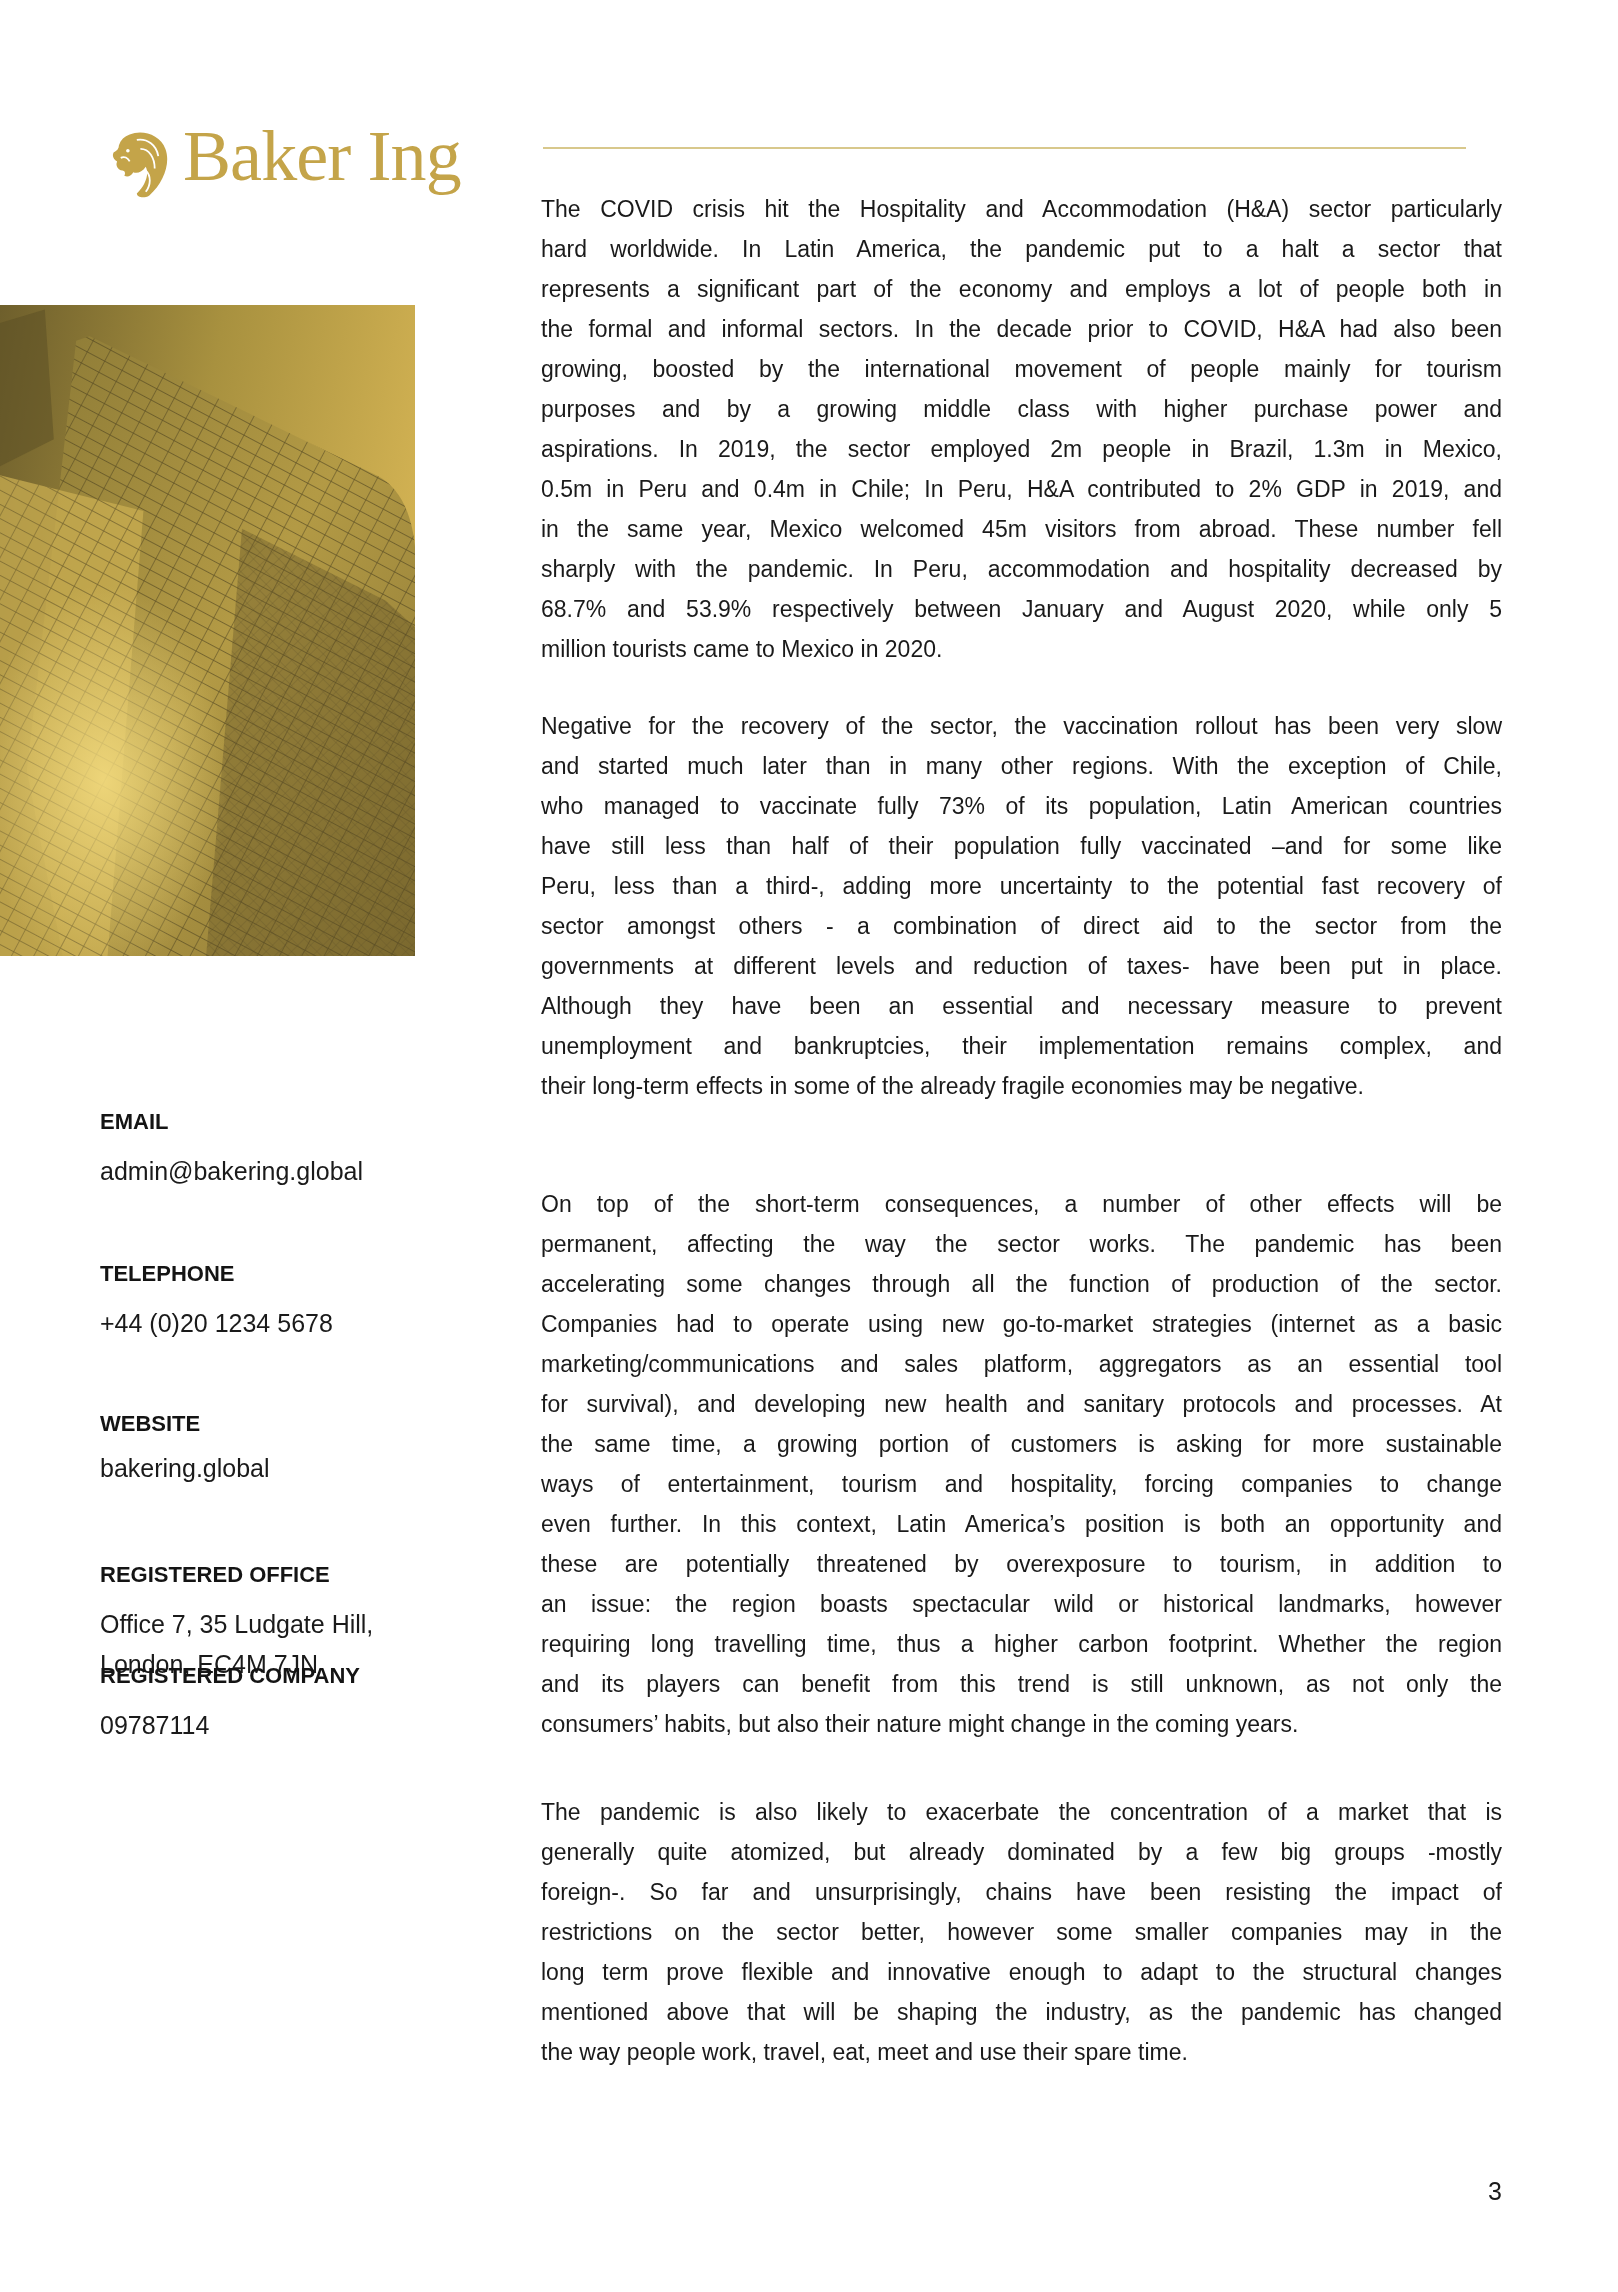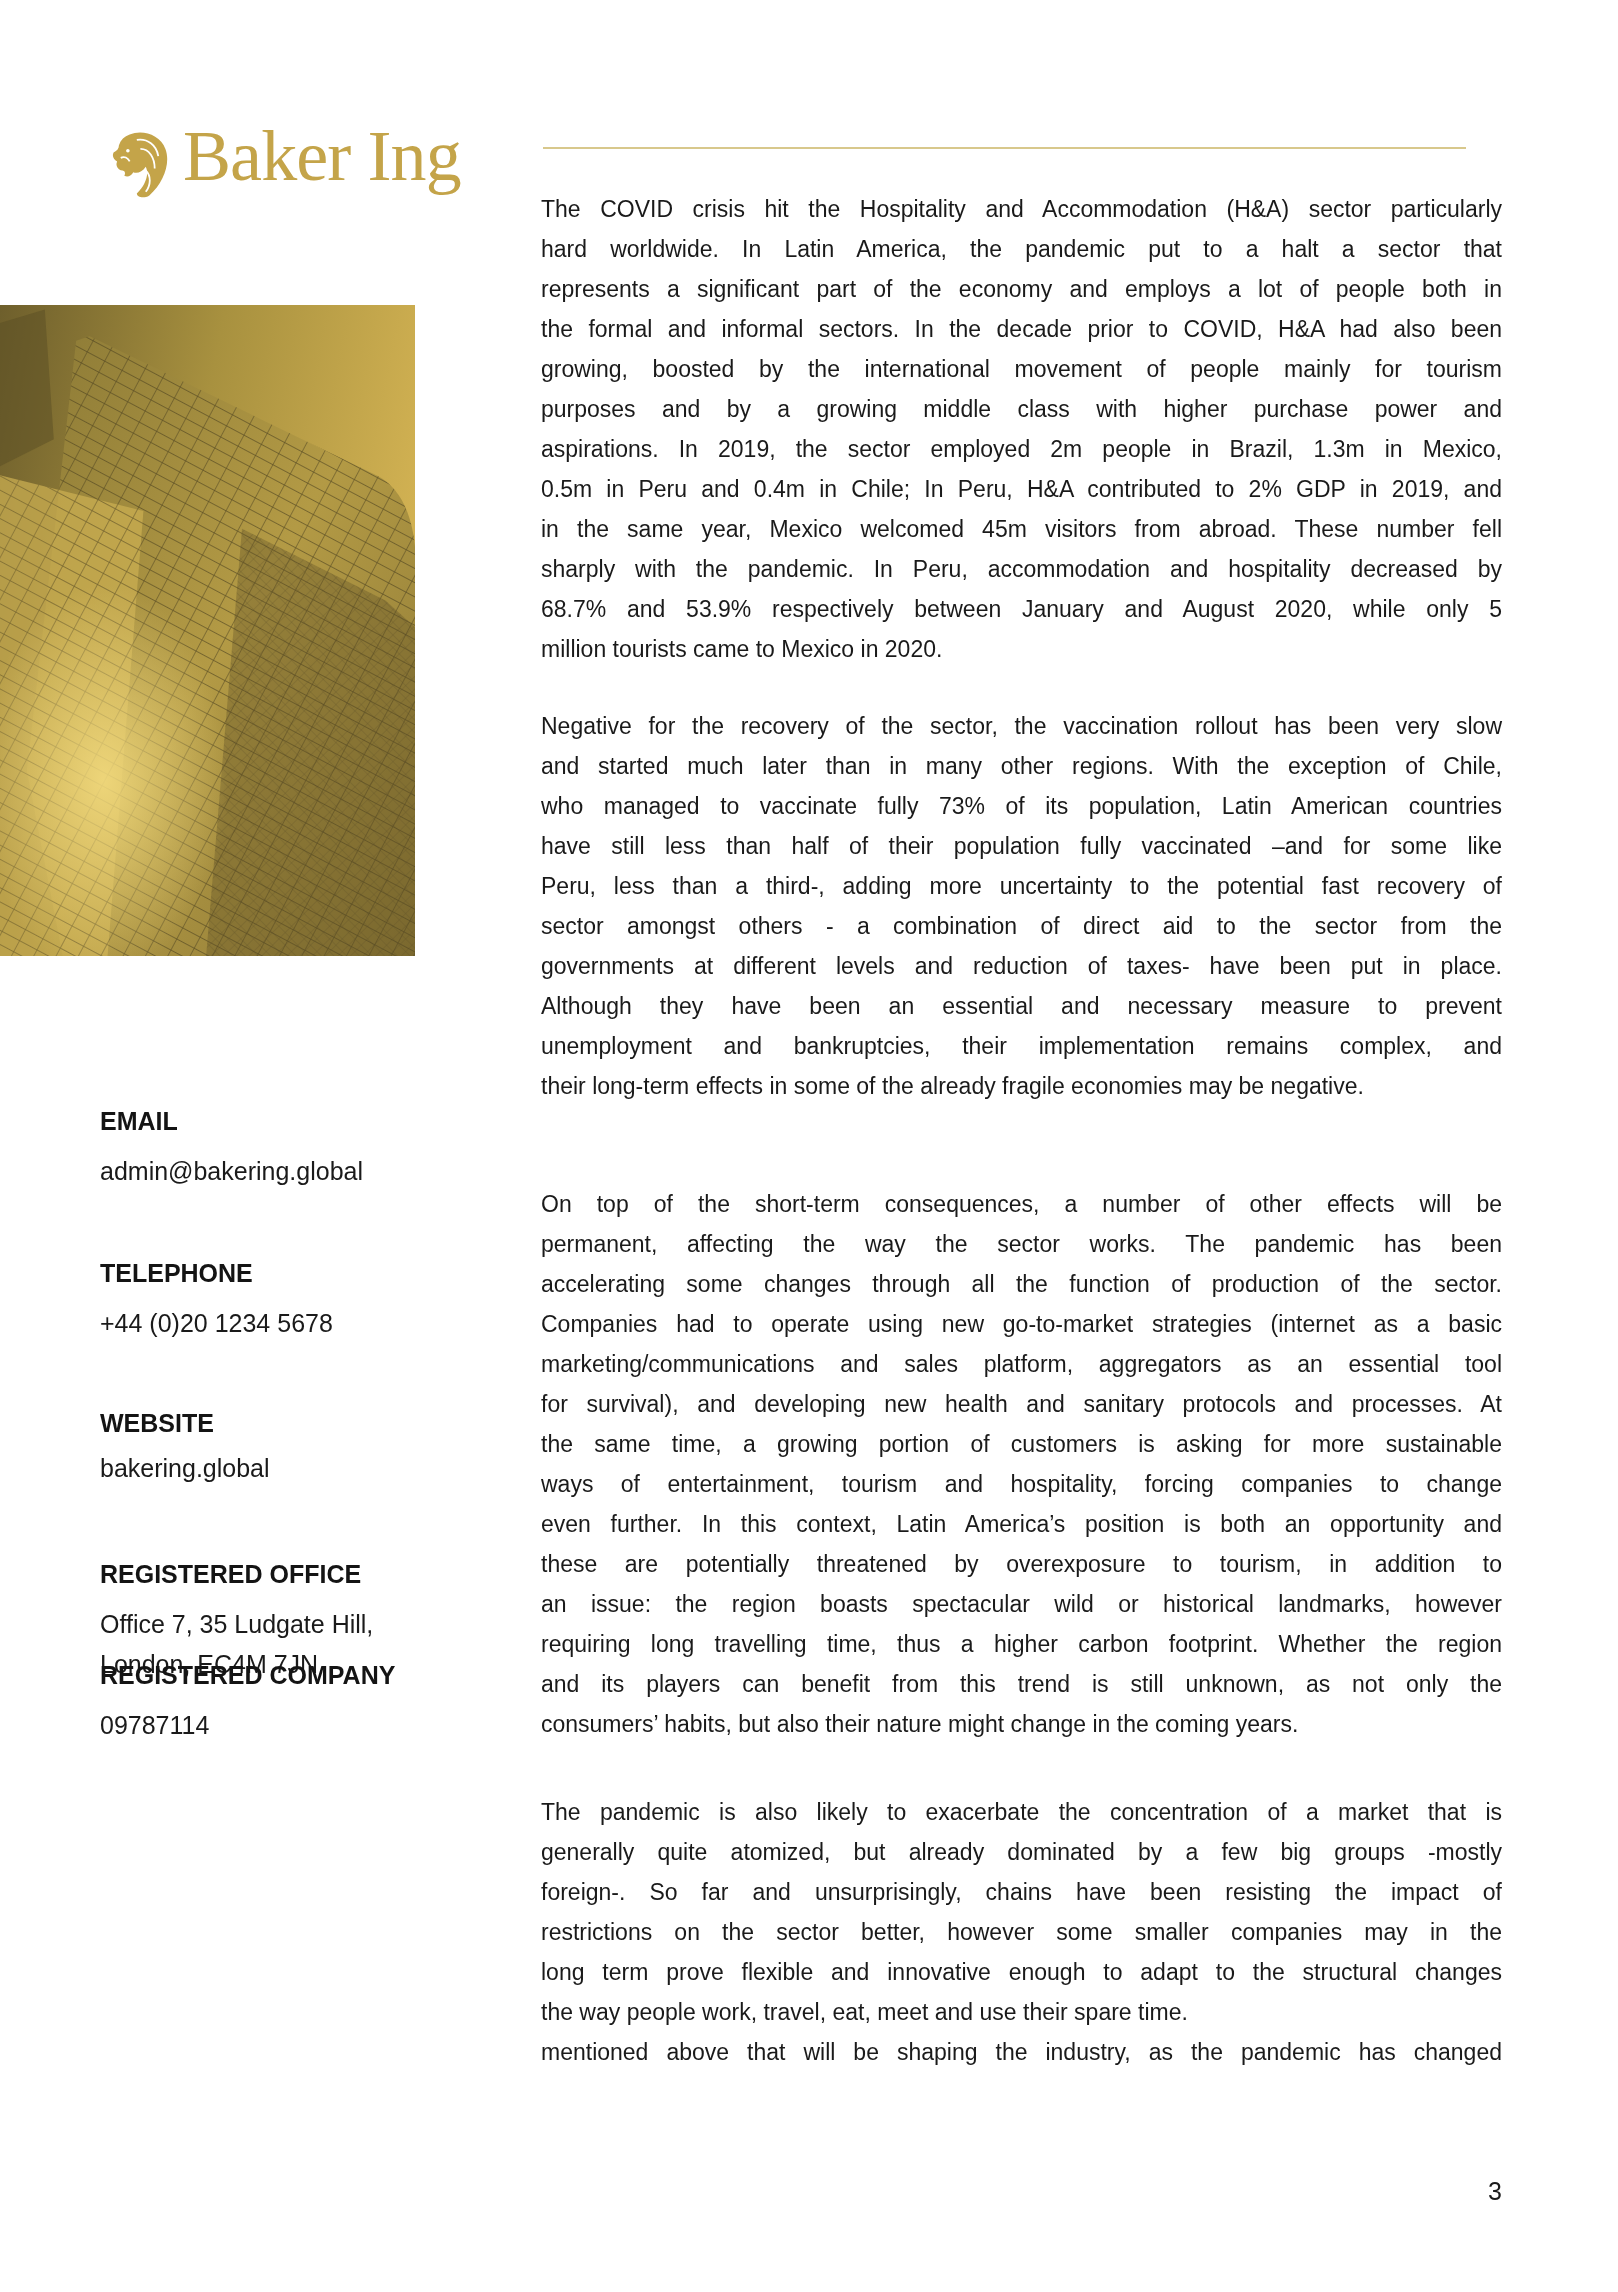--- a/index.html
+++ b/index.html
@@ -13,21 +13,21 @@
                font-size: 72px; line-height: 75px; color: #C4A449; white-space: nowrap; letter-spacing: -0.9px; }
 
   .rule { position: absolute; left: 543px; top: 147px; width: 923px; height: 1.8px; background: #D8C88C; }
 
   
   .hero { position: absolute; left: 0; top: 305px; width: 415px; height: 651px; overflow: hidden; }
   .hero svg { display: block; width: 100%; height: 100%; }
 
   
   .contact { position: absolute; left: 100px; width: 358px; }
-  .contact-label { font-weight: bold; font-size: 25px; line-height: 39px; color: #141414; white-space: nowrap; }
+  .contact-label { font-weight: bold; font-size: 22px; line-height: 39px; color: #141414; white-space: nowrap; }
   .contact-value { font-size: 25px; line-height: 40px; color: #1a1a1a; white-space: nowrap; }
 
   
   .body { position: absolute; left: 541px; width: 961px; }
   .para { position: absolute; left: 0; width: 961px; }
   .line { display: block; width: 961px; height: 40px; line-height: 40px; font-size: 23px; white-space: nowrap;
           text-align: justify; text-align-last: justify; transform-origin: left center; color: #1a1a1a; }
   .line.last { text-align-last: left; }
 
   .page-number { position: absolute; right: 116px; top: 2176px; font-size: 25px; line-height: 30px; color: #1a1a1a; }
@@ -149,19 +149,19 @@
       <span class="line">requiring long travelling time, thus a higher carbon footprint. Whether the region</span>
       <span class="line">and its players can benefit from this trend is still unknown, as not only the</span>
       <span class="line last">consumers’ habits, but also their nature might change in the coming years.</span>
     </div>
   <div class="para" style="top:1792px">
       <span class="line">The pandemic is also likely to exacerbate the concentration of a market that is</span>
       <span class="line">generally quite atomized, but already dominated by a few big groups -mostly</span>
       <span class="line">foreign-. So far and unsurprisingly, chains have been resisting the impact of</span>
       <span class="line">restrictions on the sector better, however some smaller companies may in the</span>
       <span class="line">long term prove flexible and innovative enough to adapt to the structural changes</span>
+      <span class="line">mentioned above that will be shaping the industry, as the pandemic has changed</span>
       <span class="line last">the way people work, travel, eat, meet and use their spare time.</span>
-      <span class="line">mentioned above that will be shaping the industry, as the pandemic has changed</span>
     </div>
 </div>
 
 <div class="page-number">3</div>
 
 
 </body></html>

